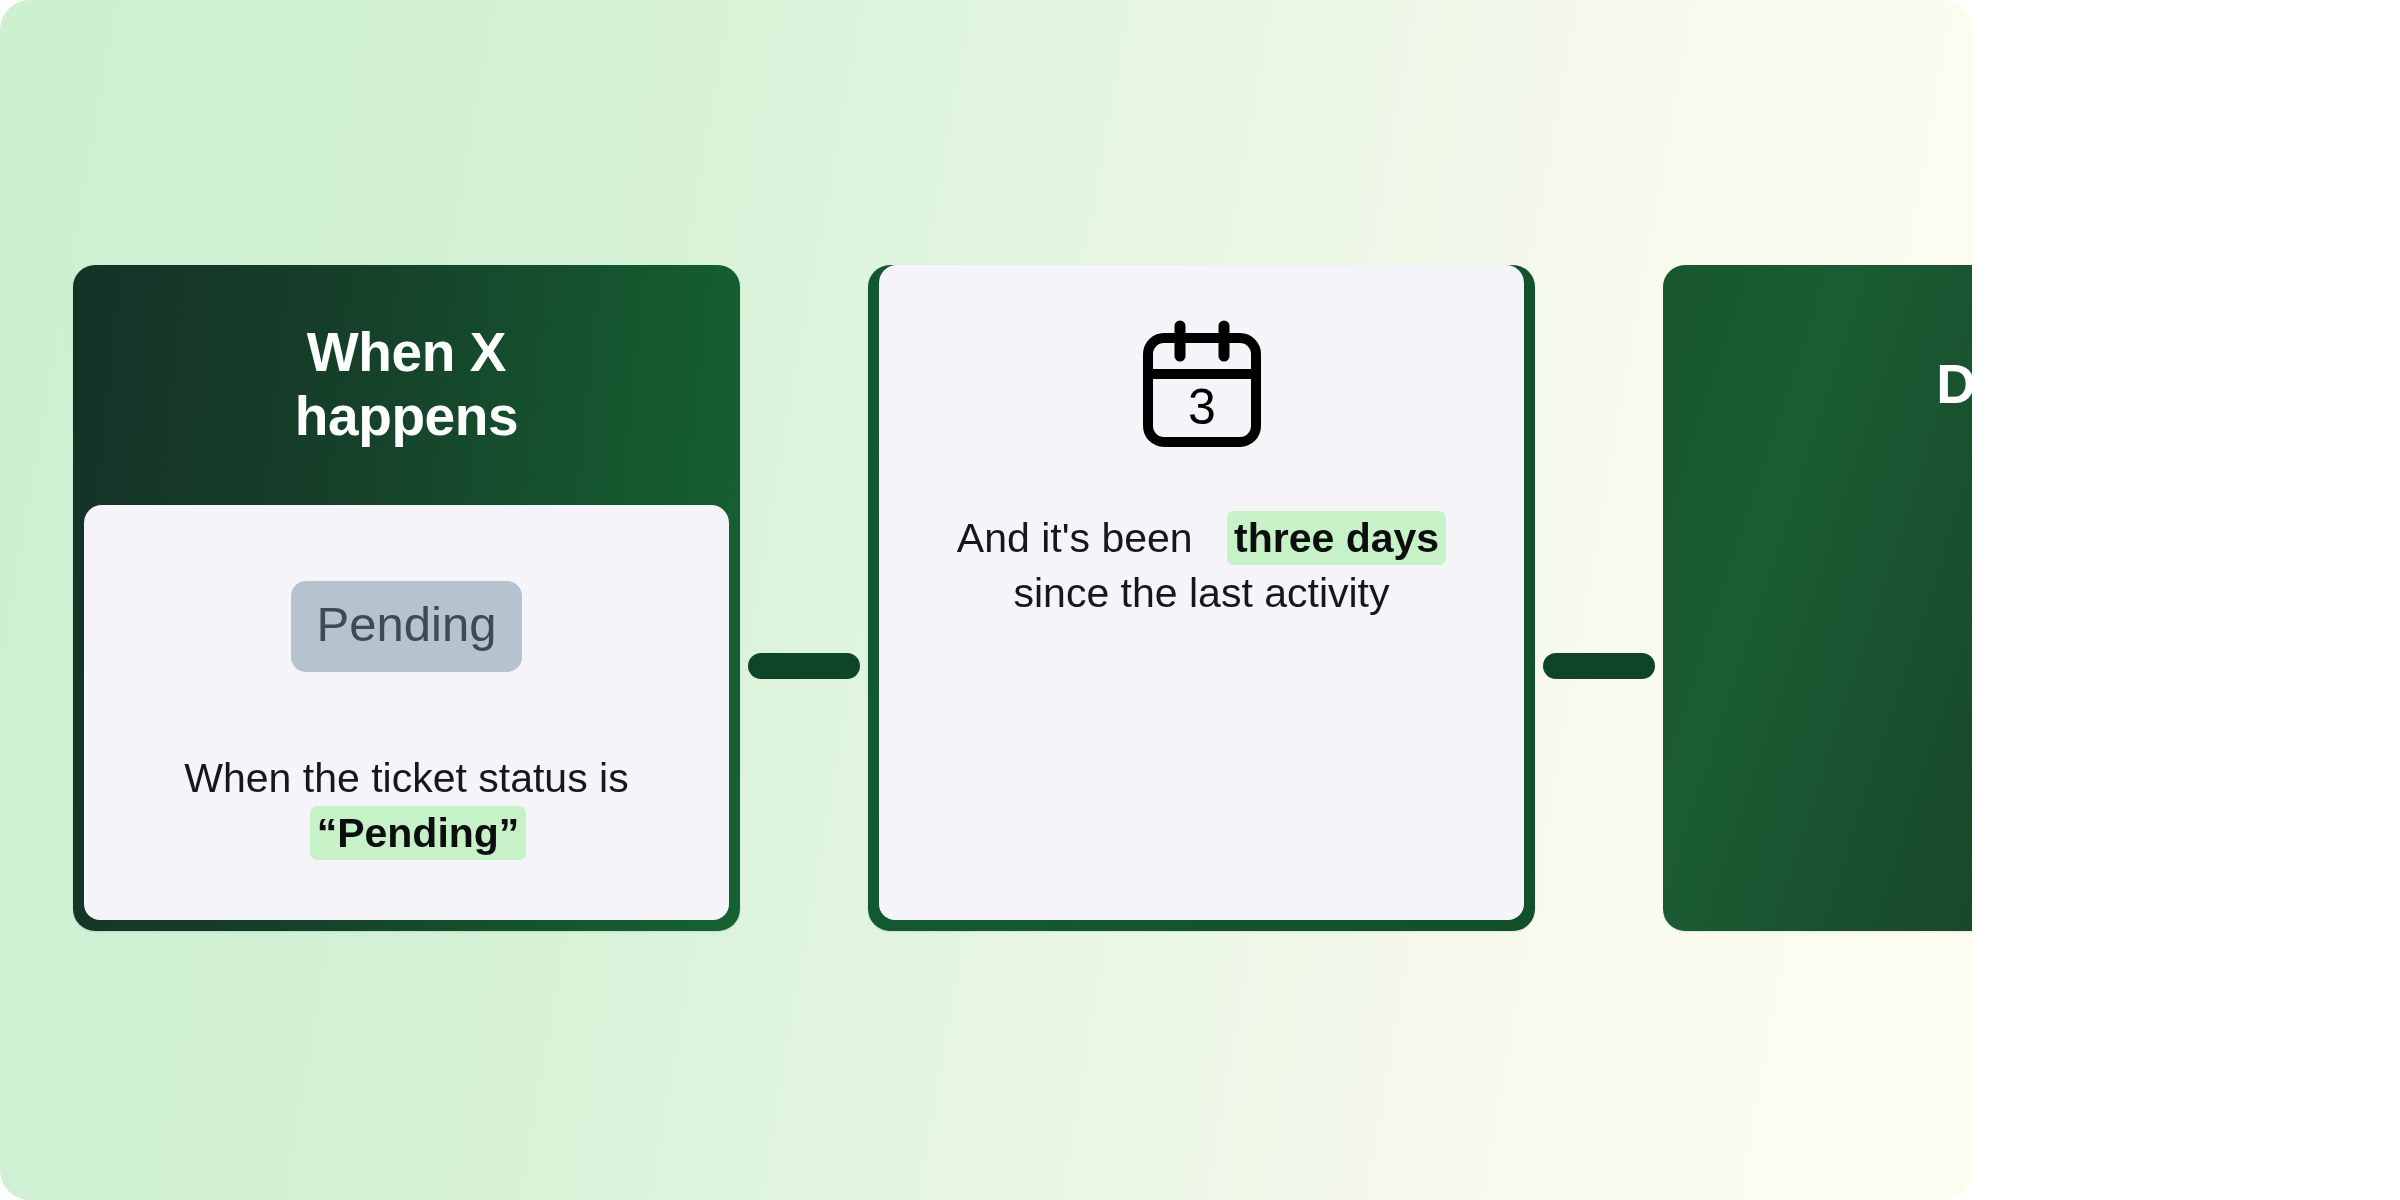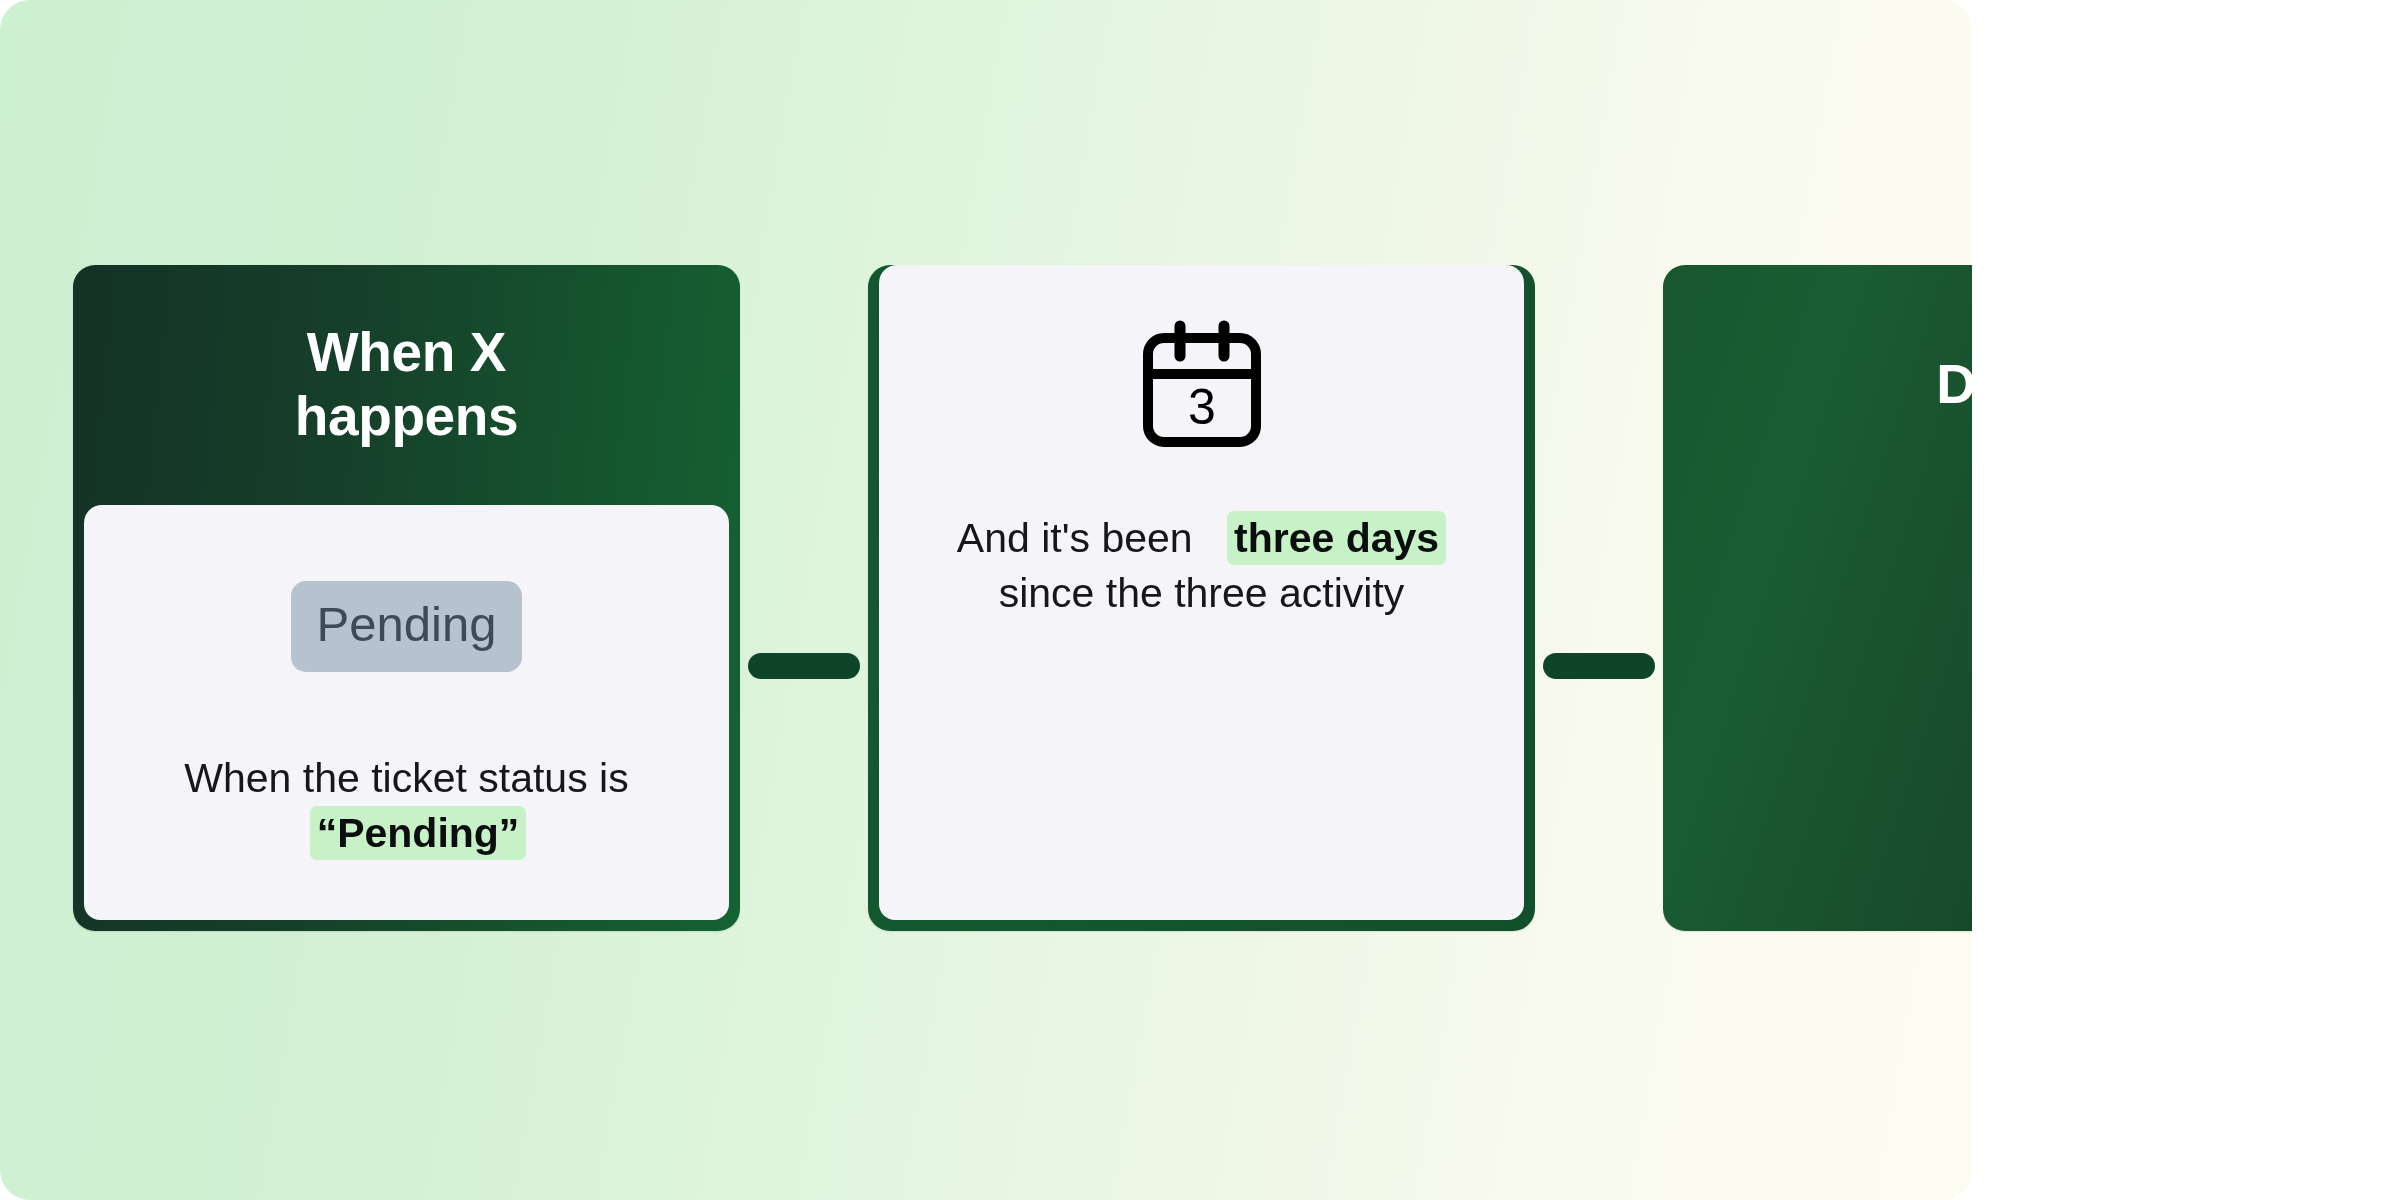--- a/index.html
+++ b/index.html
@@ -197,21 +197,21 @@
         <div class="card-visual">
           <svg class="calendar-icon" width="128" height="132" viewBox="0 0 64 66">
             <rect x="5" y="9" width="54" height="52" rx="8" ry="8" fill="none" stroke="#000000" stroke-width="5"></rect>
             <line x1="5" y1="27" x2="59" y2="27" stroke="#000000" stroke-width="5"></line>
             <line x1="21" y1="3" x2="21" y2="18" stroke="#000000" stroke-width="5.5" stroke-linecap="round"></line>
             <line x1="43" y1="3" x2="43" y2="18" stroke="#000000" stroke-width="5.5" stroke-linecap="round"></line>
             <text x="32" y="52" text-anchor="middle" font-family="Liberation Sans, sans-serif" font-size="25" font-weight="400" fill="#000000">3</text>
           </svg>
         </div>
         <div class="card-text">
-          <div class="card-desc"><span>And it's been </span><span class="hl">three days</span><span> since the three activity</span></div>
+          <div class="card-desc"><span>And it's been </span><span class="hl">three days</span><span> since the last activity</span></div>
         </div>
       </div>
     </div>
 
     <div class="connector"></div>
 
     <div class="card alt-grad2">
       <div class="card-header">
         <div class="card-header-title">Do Z</div>
       </div>

